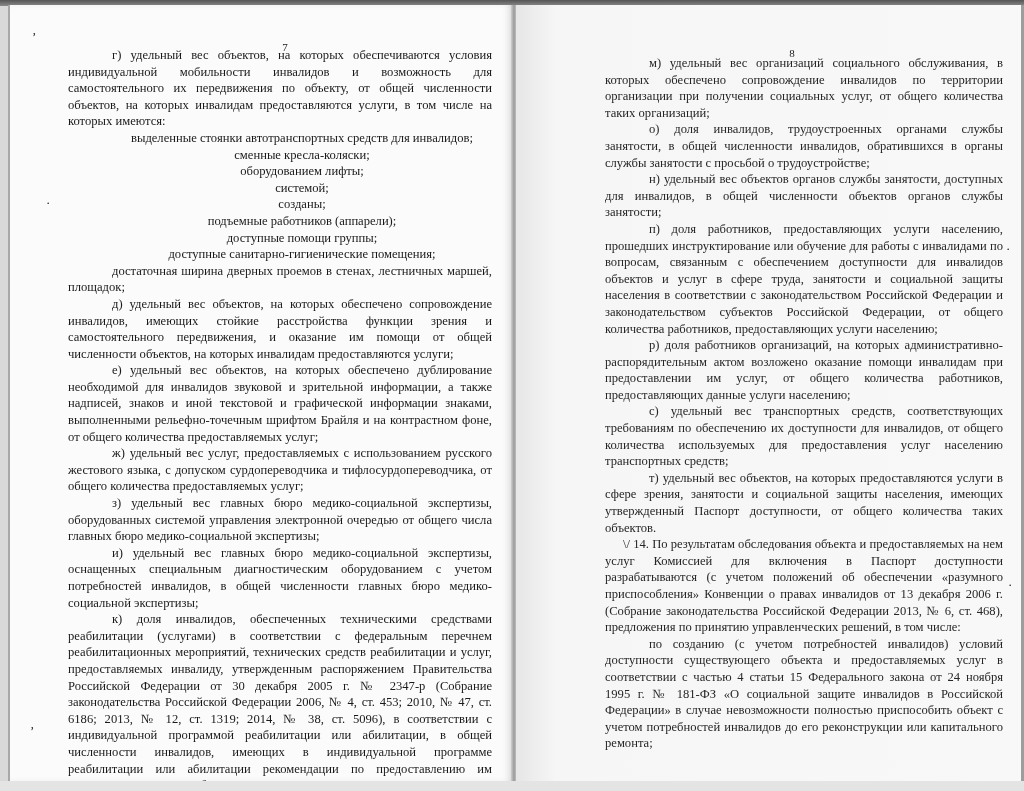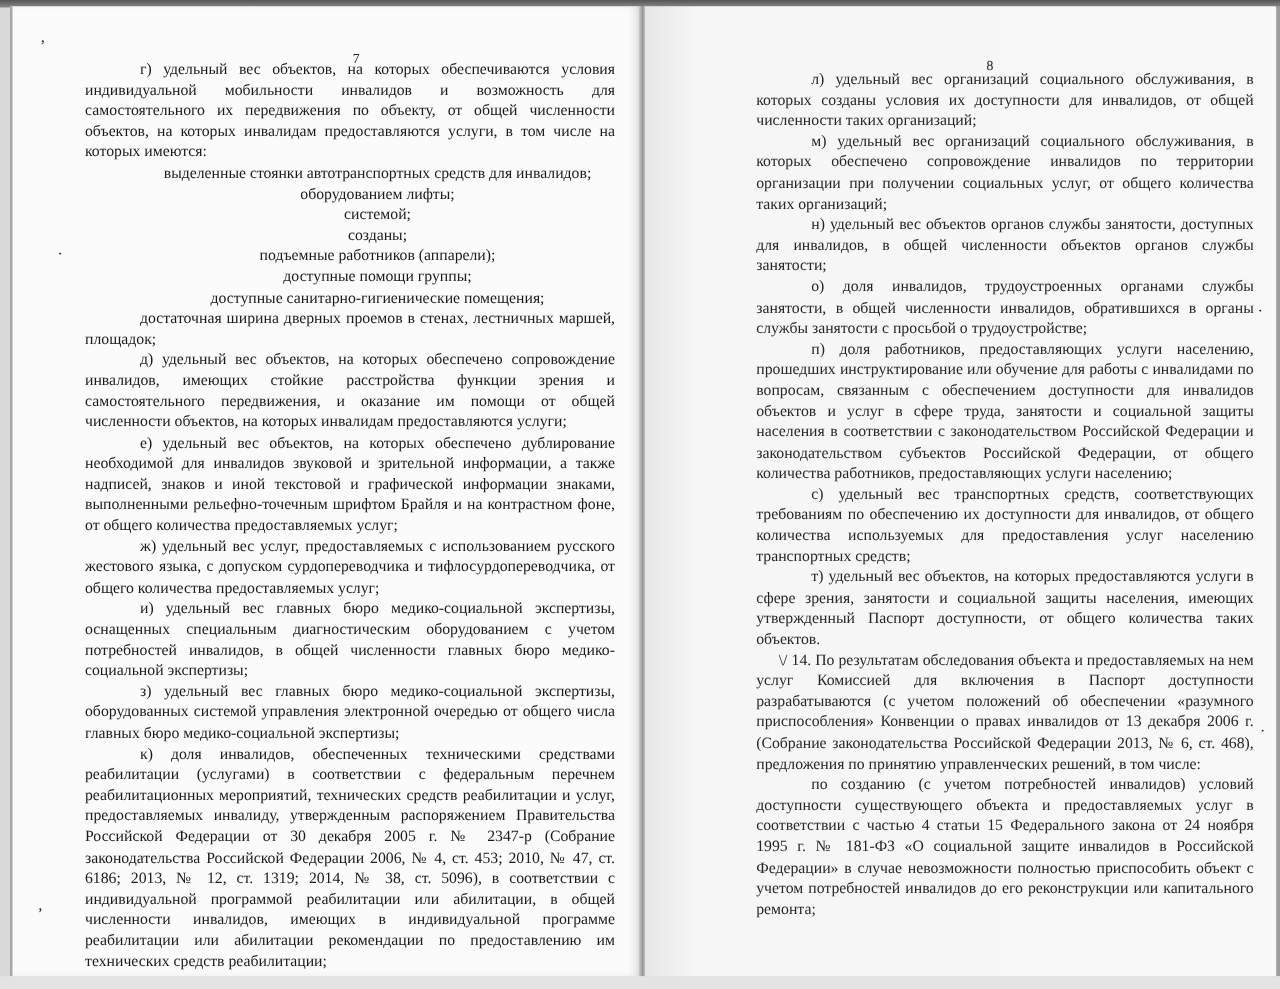--- a/index.html
+++ b/index.html
@@ -61,48 +61,49 @@
 <div class="top-bar"></div>
 
 <div class="page page-left">
   <div class="page-number" style="left:265px; top:36px;">7</div>
   <span class="mark" style="left:22px; top:24px;">ʼ</span>
   <span class="mark" style="left:36px; top:190px;">·</span>
   <span class="mark" style="left:20px; top:718px;">ʼ</span>
   <div class="text-block">
     <p class="para">г) удельный вес объектов, на которых обеспечиваются условия индивидуальной мобильности инвалидов и возможность для самостоятельного их передвижения по объекту, от общей численности объектов, на которых инвалидам предоставляются услуги, в том числе на которых имеются:</p>
     <p class="list-item">выделенные стоянки автотранспортных средств для инвалидов;</p>
+    <p class="list-item">сменные кресла-коляски;</p>
     <p class="list-item">оборудованием лифты;</p>
     <p class="list-item">системой;</p>
     <p class="list-item">созданы;</p>
     <p class="list-item">подъемные работников (аппарели);</p>
     <p class="list-item">доступные помощи группы;</p>
     <p class="list-item">доступные санитарно-гигиенические помещения;</p>
     <p class="para">достаточная ширина дверных проемов в стенах, лестничных маршей, площадок;</p>
     <p class="para">д) удельный вес объектов, на которых обеспечено сопровождение инвалидов, имеющих стойкие расстройства функции зрения и самостоятельного передвижения, и оказание им помощи от общей численности объектов, на которых инвалидам предоставляются услуги;</p>
     <p class="para">е) удельный вес объектов, на которых обеспечено дублирование необходимой для инвалидов звуковой и зрительной информации, а также надписей, знаков и иной текстовой и графической информации знаками, выполненными рельефно-точечным шрифтом Брайля и на контрастном фоне, от общего количества предоставляемых услуг;</p>
     <p class="para">ж) удельный вес услуг, предоставляемых с использованием русского жестового языка, с допуском сурдопереводчика и тифлосурдопереводчика, от общего количества предоставляемых услуг;</p>
+    <p class="para">з) удельный вес главных бюро медико-социальной экспертизы, оборудованных системой управления электронной очередью от общего числа главных бюро медико-социальной экспертизы;</p>
     <p class="para">и) удельный вес главных бюро медико-социальной экспертизы, оснащенных специальным диагностическим оборудованием с учетом потребностей инвалидов, в общей численности главных бюро медико-социальной экспертизы;</p>
-    <p class="para">з) удельный вес главных бюро медико-социальной экспертизы, оборудованных системой управления электронной очередью от общего числа главных бюро медико-социальной экспертизы;</p>
     <p class="para">к) доля инвалидов, обеспеченных техническими средствами реабилитации (услугами) в соответствии с федеральным перечнем реабилитационных мероприятий, технических средств реабилитации и услуг, предоставляемых инвалиду, утвержденным распоряжением Правительства Российской Федерации от 30 декабря 2005 г. № 2347-р (Собрание законодательства Российской Федерации 2006, № 4, ст. 453; 2010, № 47, ст. 6186; 2013, № 12, ст. 1319; 2014, № 38, ст. 5096), в соответствии с индивидуальной программой реабилитации или абилитации, в общей численности инвалидов, имеющих в индивидуальной программе реабилитации или абилитации рекомендации по предоставлению им технических средств реабилитации;</p>
   </div>
 </div>
 
 <div class="gutter"></div>
 
 <div class="page page-right">
   <div class="page-number" style="left:266px; top:42px;">8</div>
   <span class="mark" style="left:490px; top:236px;">·</span>
   <span class="mark" style="left:492px; top:572px;">·</span>
   <div class="text-block">
-    <p class="para">л) удельный вес организаций социального обслуживания, в которых созданы условия их доступности для инвалидов, от общей численности таких организаций;</p>
     <p class="para">м) удельный вес организаций социального обслуживания, в которых обеспечено сопровождение инвалидов по территории организации при получении социальных услуг, от общего количества таких организаций;</p>
+    <p class="para">о) доля инвалидов, трудоустроенных органами службы занятости, в общей численности инвалидов, обратившихся в органы службы занятости с просьбой о трудоустройстве;</p>
     <p class="para">н) удельный вес объектов органов службы занятости, доступных для инвалидов, в общей численности объектов органов службы занятости;</p>
-    <p class="para">о) доля инвалидов, трудоустроенных органами службы занятости, в общей численности инвалидов, обратившихся в органы службы занятости с просьбой о трудоустройстве;</p>
     <p class="para">п) доля работников, предоставляющих услуги населению, прошедших инструктирование или обучение для работы с инвалидами по вопросам, связанным с обеспечением доступности для инвалидов объектов и услуг в сфере труда, занятости и социальной защиты населения в соответствии с законодательством Российской Федерации и законодательством субъектов Российской Федерации, от общего количества работников, предоставляющих услуги населению;</p>
+    <p class="para">р) доля работников организаций, на которых административно-распорядительным актом возложено оказание помощи инвалидам при предоставлении им услуг, от общего количества работников, предоставляющих данные услуги населению;</p>
     <p class="para">с) удельный вес транспортных средств, соответствующих требованиям по обеспечению их доступности для инвалидов, от общего количества используемых для предоставления услуг населению транспортных средств;</p>
     <p class="para">т) удельный вес объектов, на которых предоставляются услуги в сфере зрения, занятости и социальной защиты населения, имеющих утвержденный Паспорт доступности, от общего количества таких объектов.</p>
     <p class="para" style="text-indent:18px;"><span>\/</span> <span class="underline">14. По результатам обследования объекта и предоставляемых на нем услуг Комиссией для включения в Паспорт доступности разрабатываются (с учетом положений об обеспечении «разумного приспособления» Конвенции о правах инвалидов от 13 декабря 2006 г. (Собрание законодательства Российской Федерации 2013, № 6, ст. 468), предложения по принятию управленческих решений, в том числе:</span></p>
     <p class="para">по созданию (с учетом потребностей инвалидов) условий доступности существующего объекта и предоставляемых услуг в соответствии с частью 4 статьи 15 Федерального закона от 24 ноября 1995 г. № 181-ФЗ «О социальной защите инвалидов в Российской Федерации» в случае невозможности полностью приспособить объект с учетом потребностей инвалидов до его реконструкции или капитального ремонта;</p>
 
   </div>
 </div>
 
 <div class="bottom-strip"></div>
 

